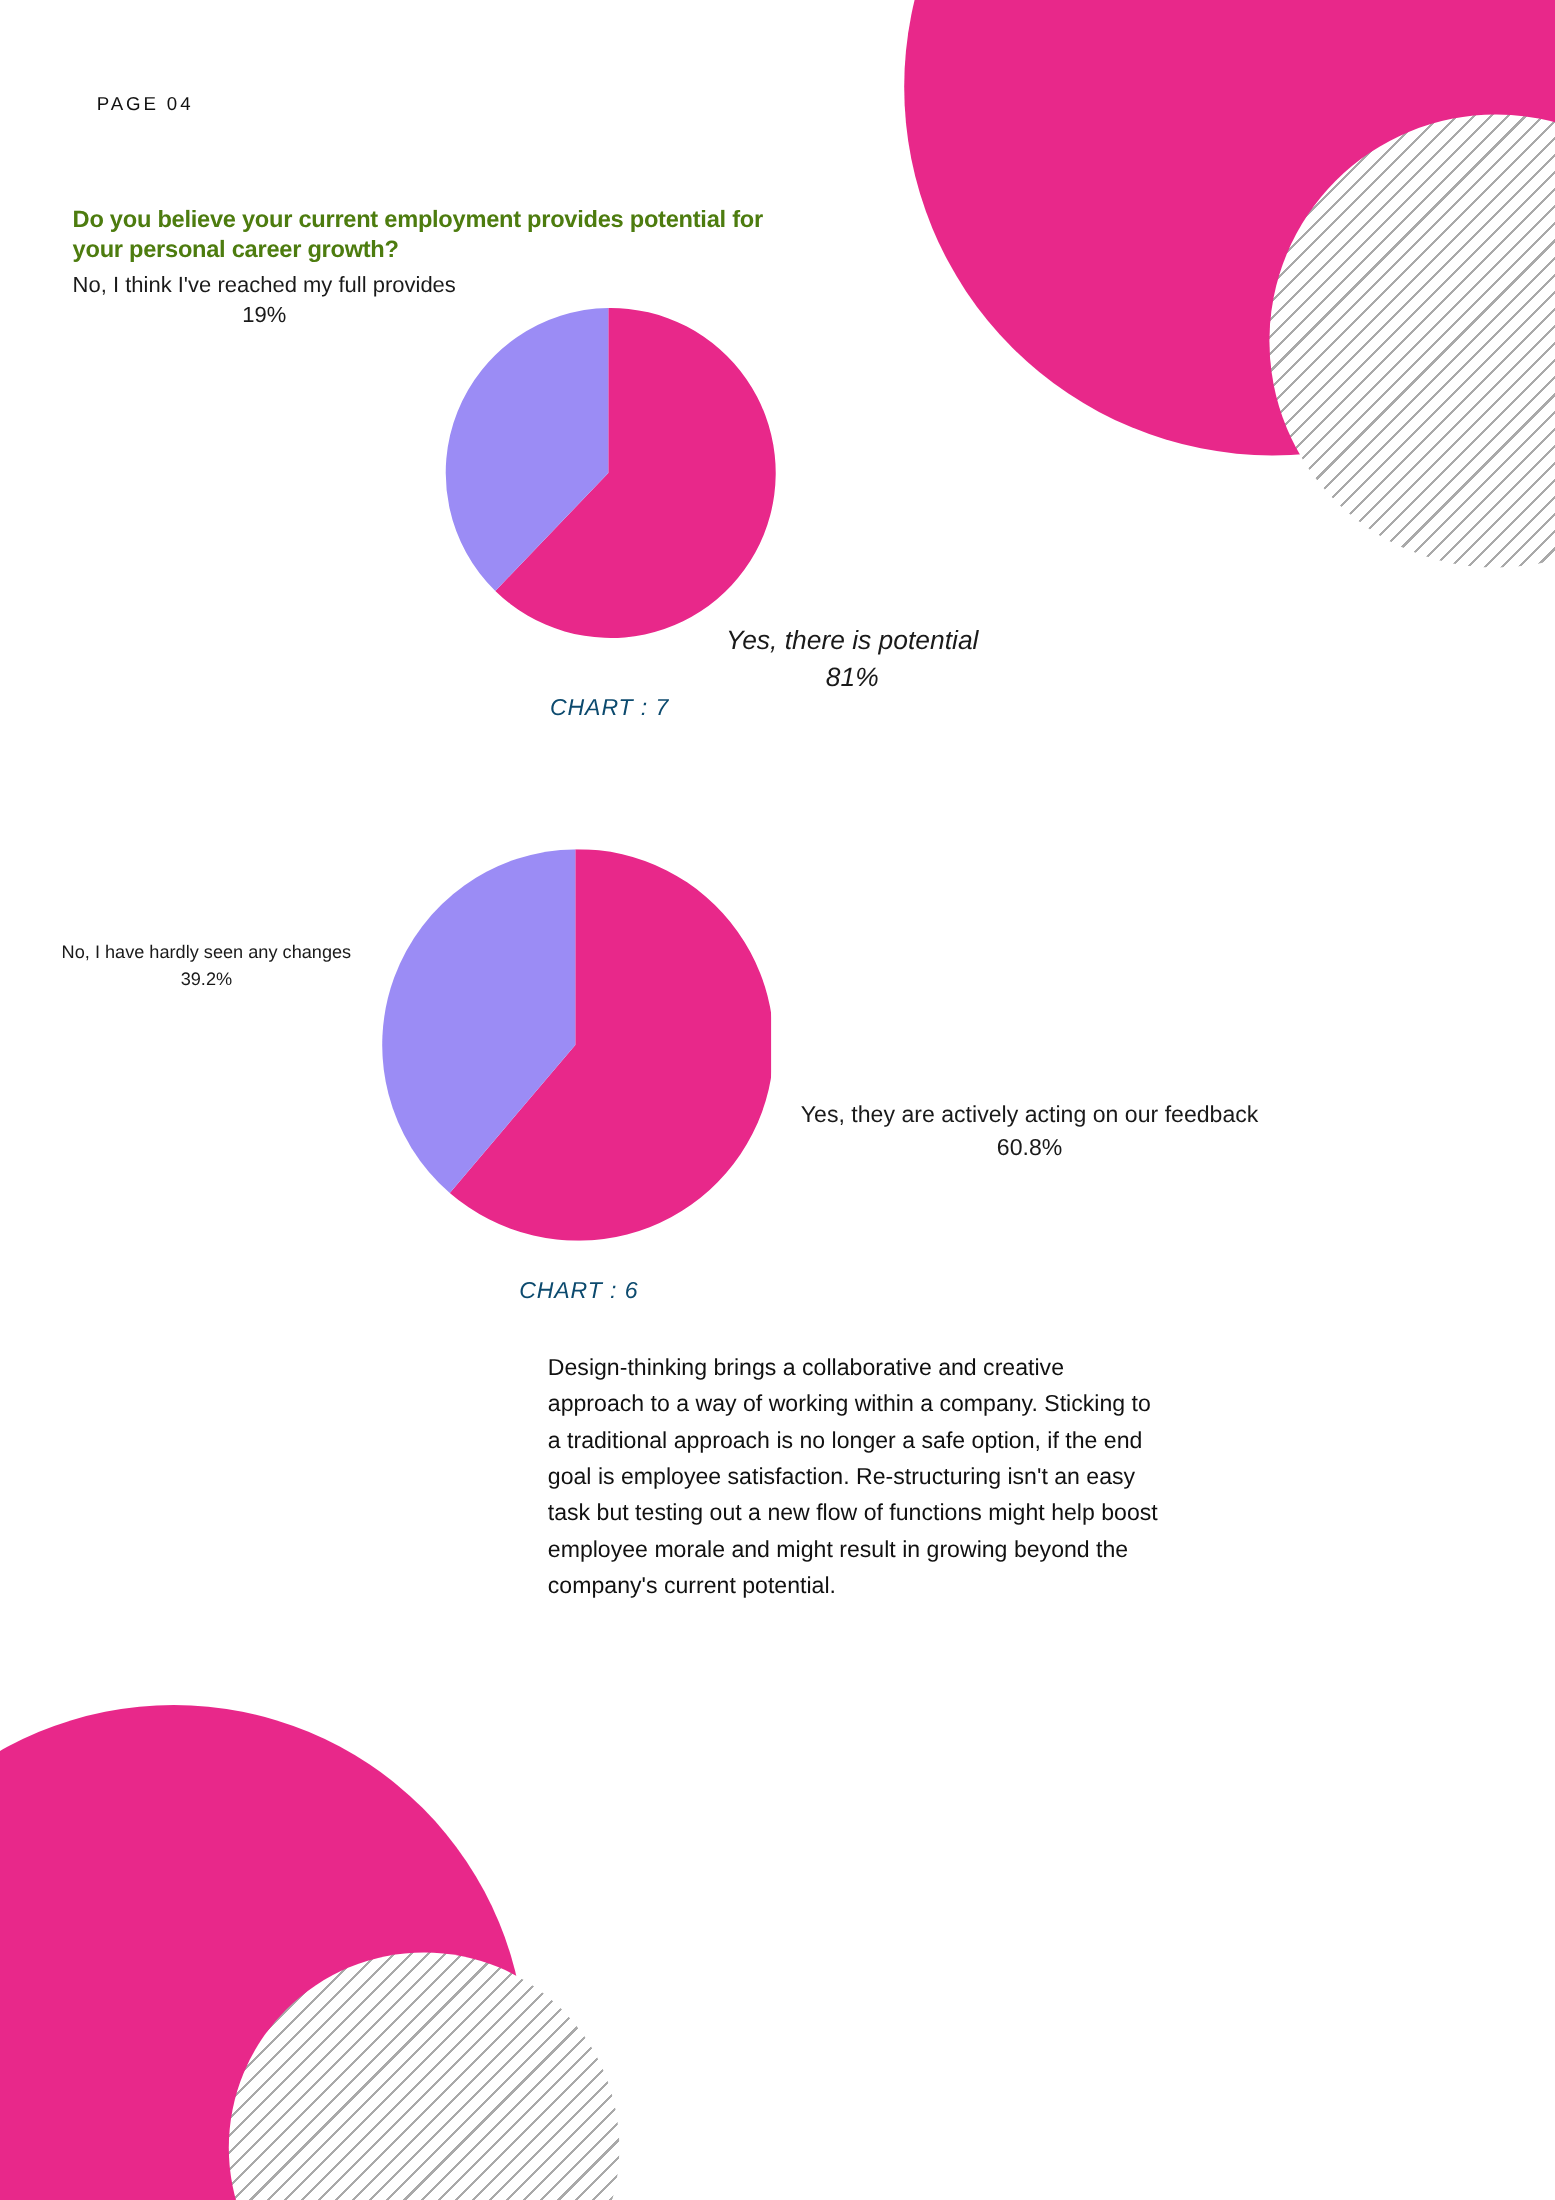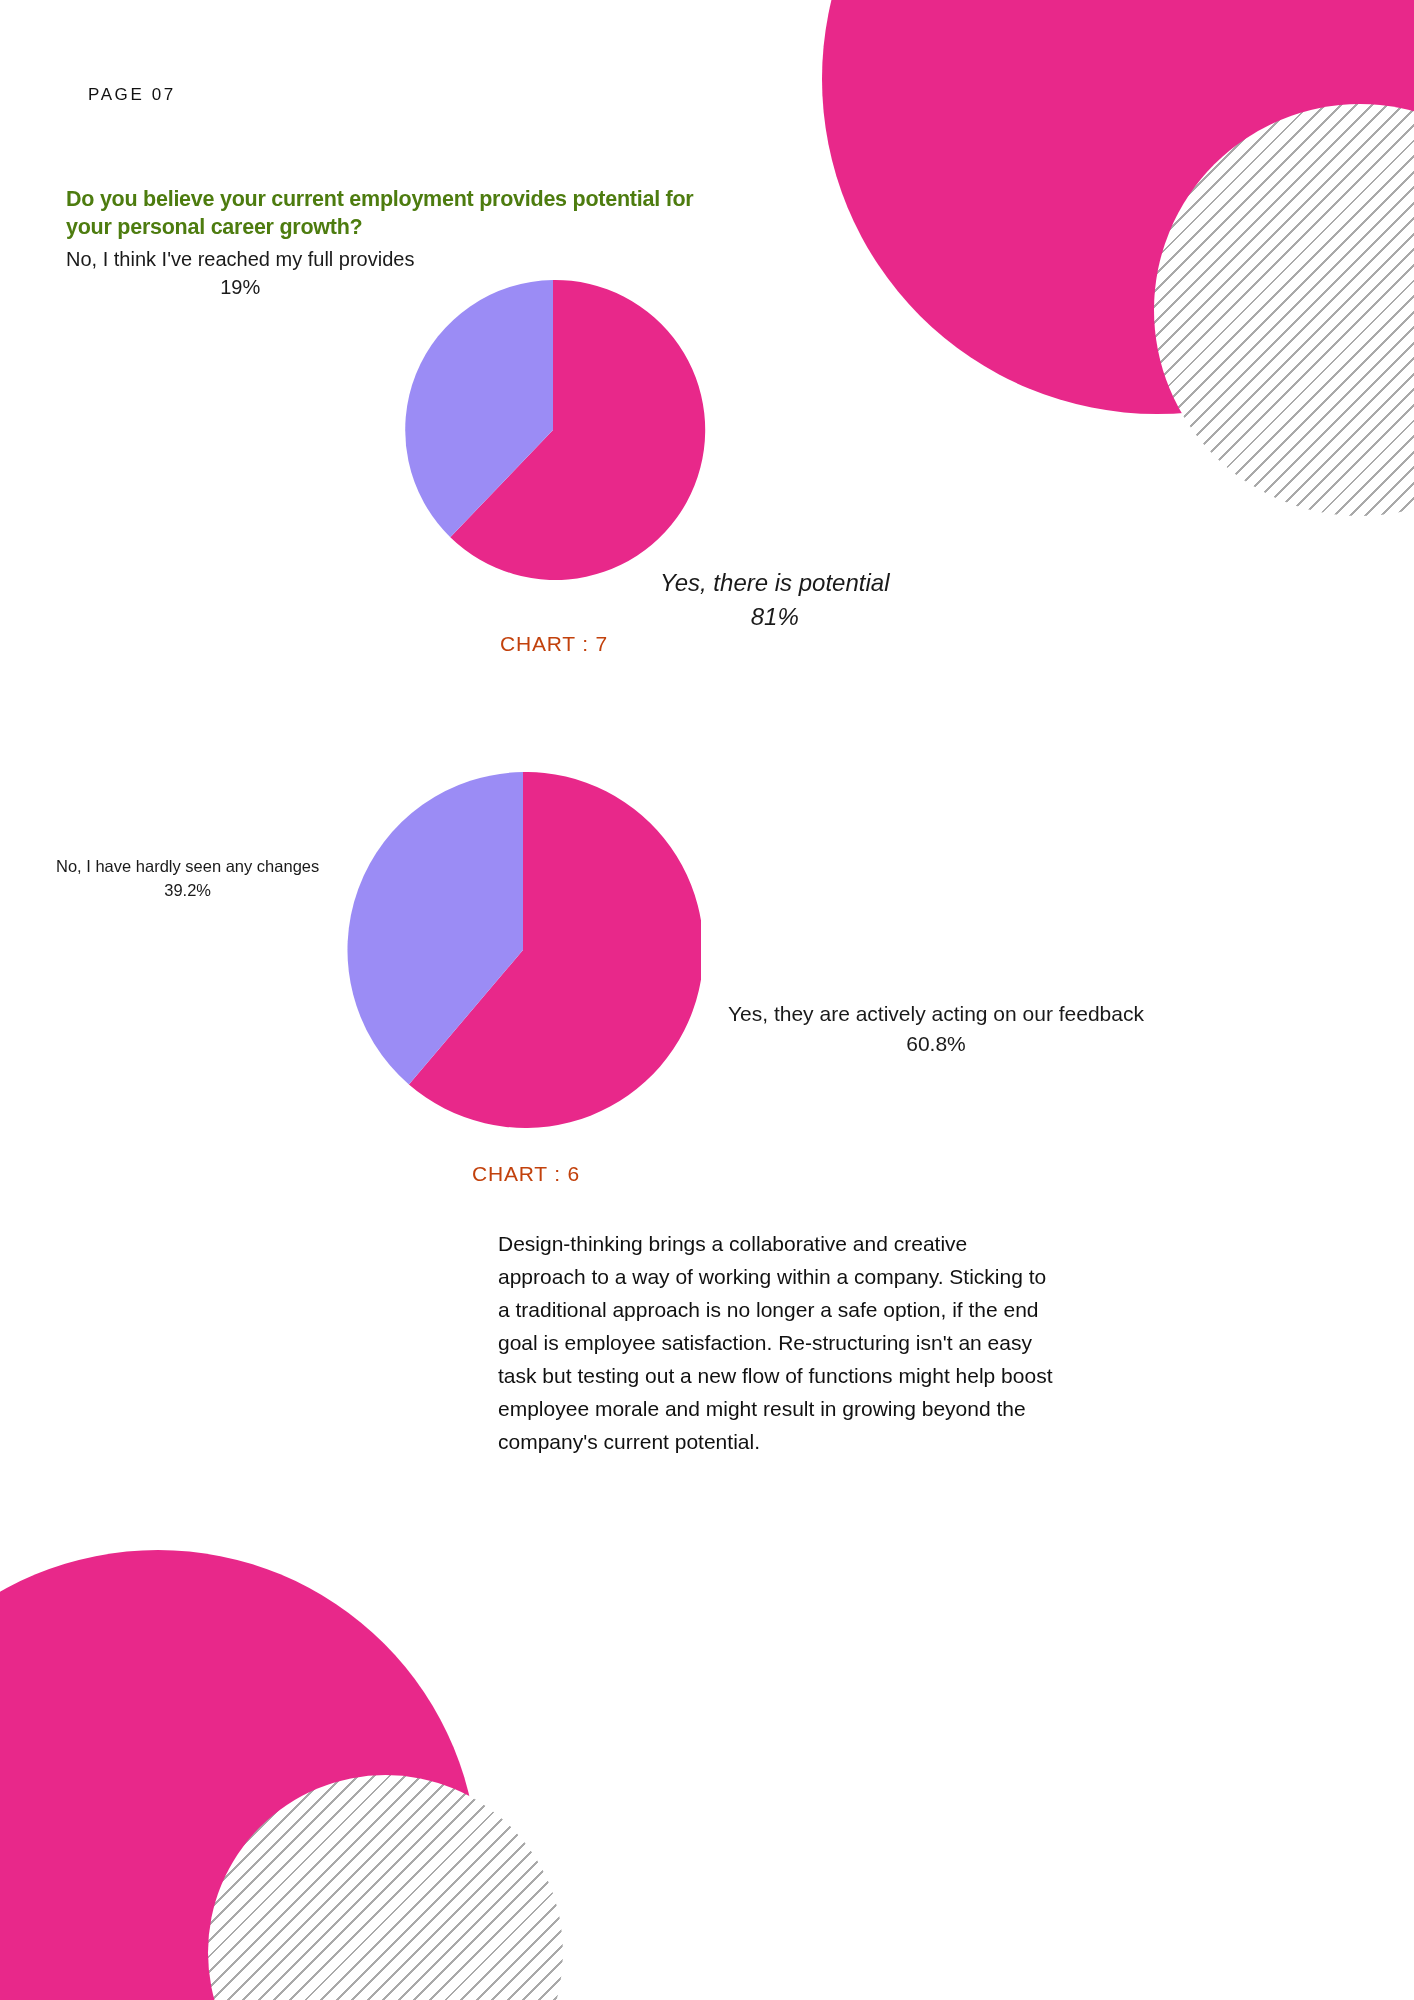--- a/index.html
+++ b/index.html
@@ -57,23 +57,24 @@
     font-size: 21.5px;
     line-height: 1.28;
     color: #4d7c0f;
     letter-spacing: -0.25px;
   }
   #question-1 { left: 66px; top: 186px; width: 640px; }
   #question-2 { left: 66px; top: 704px; width: 960px; }
 
   .chart-caption {
     position: absolute;
+    font-style: italic;
     font-size: 21px;
     letter-spacing: 0.8px;
-    color: #c2410c;
+    color: #0c4a6e;
   }
   #caption-1 { left: 500px; top: 632px; }
   #caption-2 { left: 472px; top: 1162px; }
 
   .pie-label {
     position: absolute;
     color: #1a1a1a;
     font-weight: 400;
     white-space: nowrap;
   }
@@ -102,21 +103,21 @@
 <body>
 
 <div id="page">
 
   <div class="deco circle-pink" id="deco-tr-circle"></div>
   <div class="deco stripes" id="deco-tr-stripes"></div>
 
   <div class="deco circle-pink" id="deco-bl-circle"></div>
   <div class="deco stripes" id="deco-bl-stripes"></div>
 
-  <div id="page-label">PAGE 07</div>
+  <div id="page-label">PAGE 04</div>
 
   <div class="question" id="question-1">Do you believe your current employment provides potential for your personal career growth?</div>
 
   <div class="pie-label" id="c7-label-no">
     <span>No, I think I've reached my full provides</span>
     <span class="pct">19%</span>
   </div>
 
   <svg class="pie" id="pie-chart-7" style="left:388px; top:265px;" width="330" height="330" viewBox="0 0 330 330">
 

